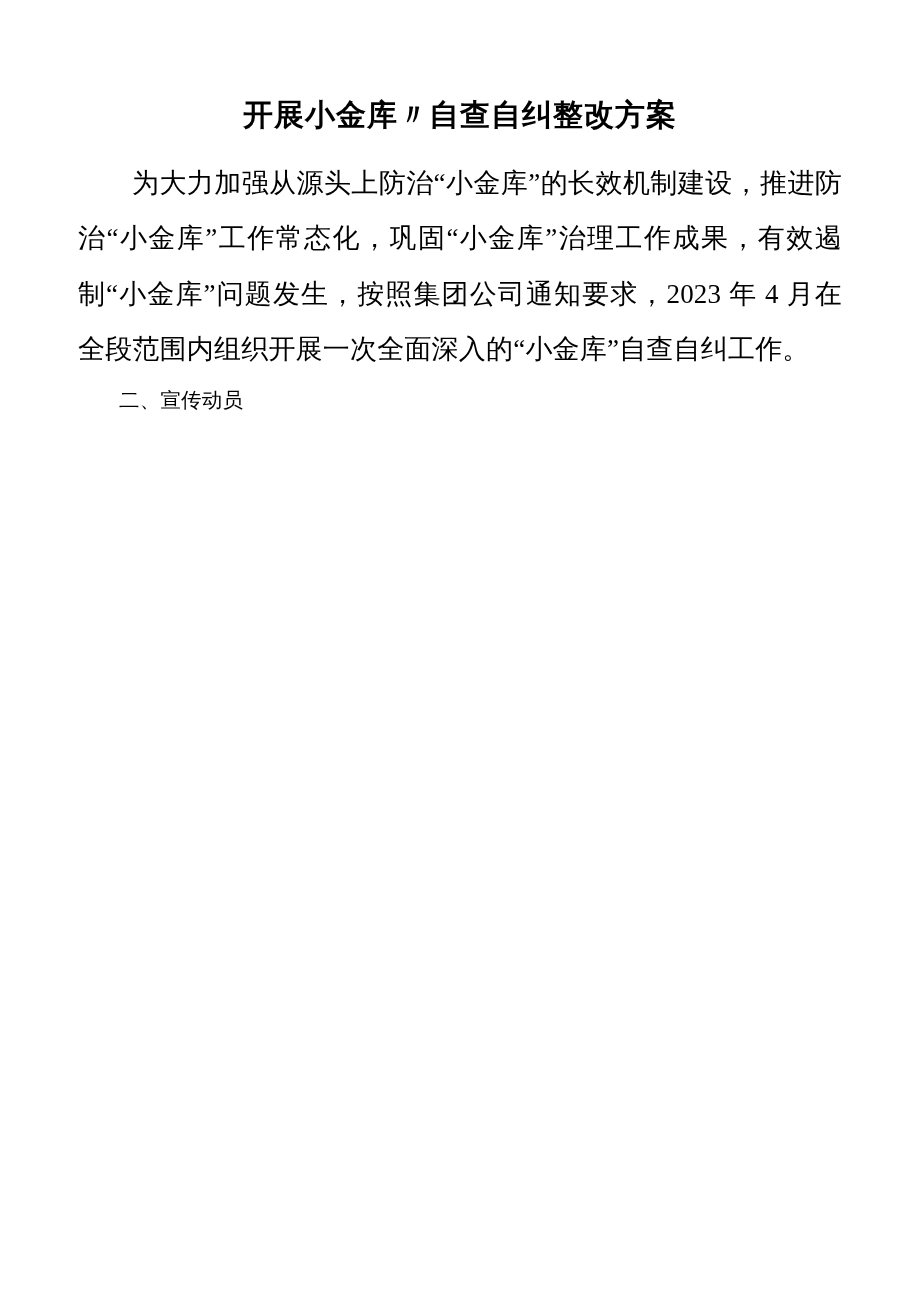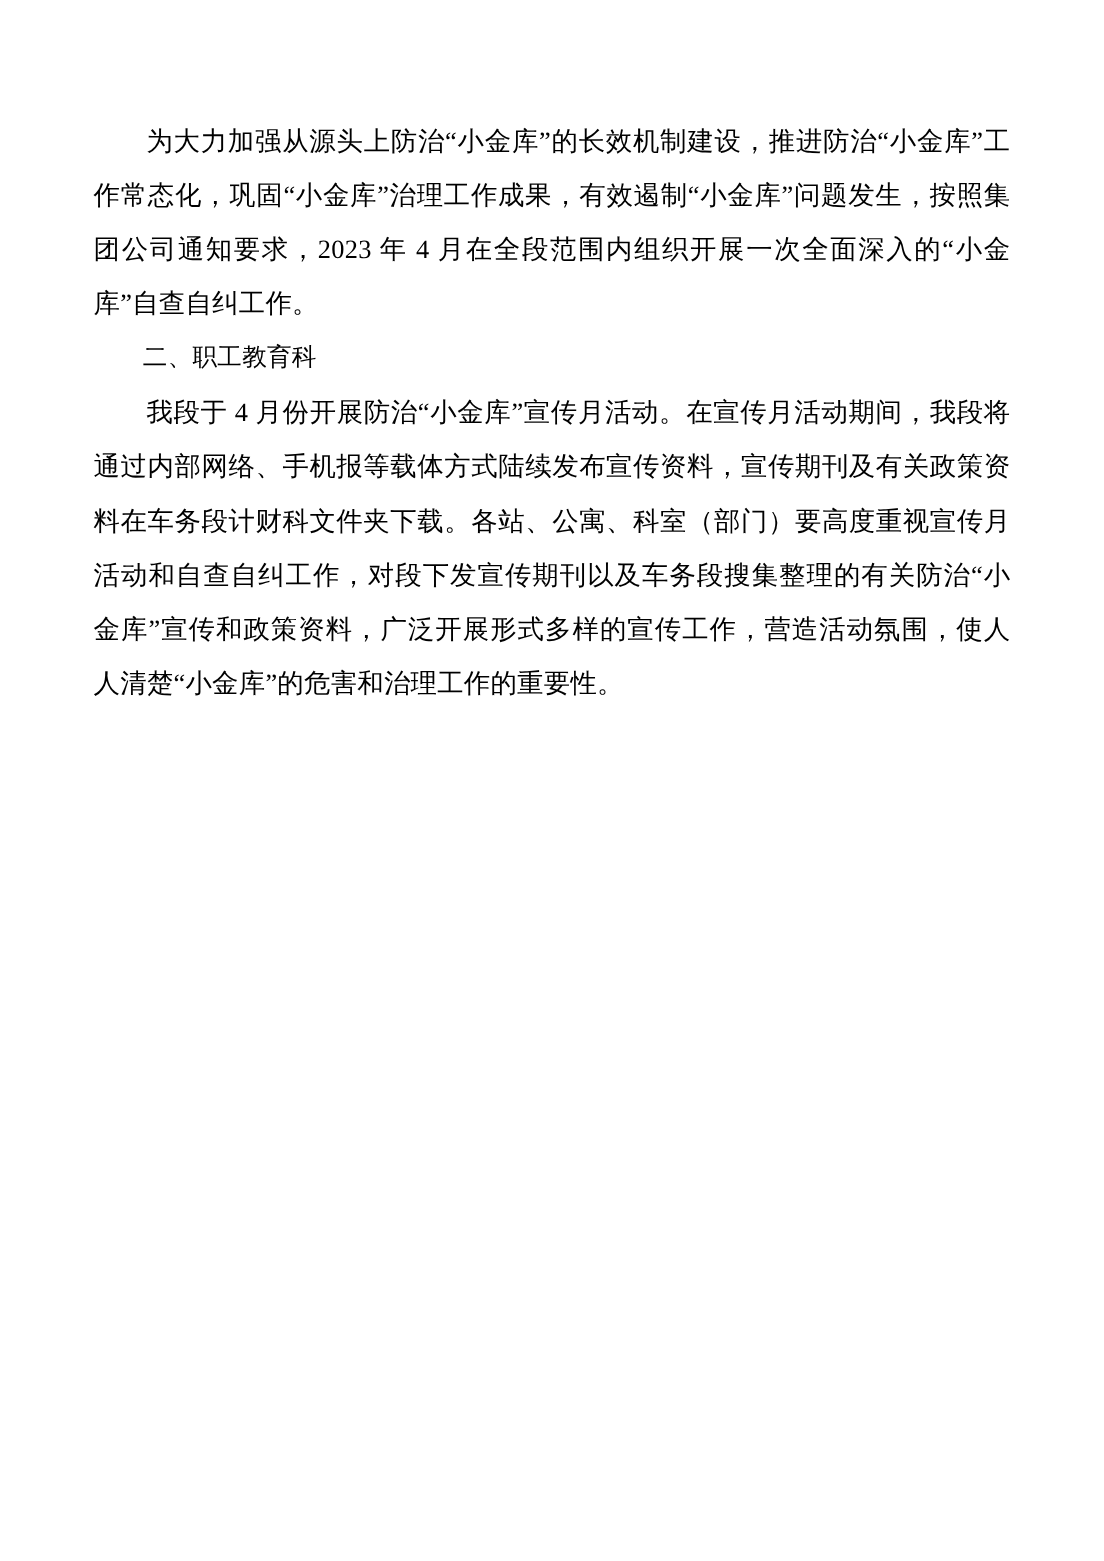--- a/index.html
+++ b/index.html
@@ -31,45 +31,45 @@
     line-height: 1.3;
   }
   .subtitle {
     font-size: 19px;
     line-height: 1.6;
     margin: 0 0 14px 0;
     padding-left: 50px;
     letter-spacing: 0.5px;
   }
   p.body-par {
-    font-size: 22px;
+    font-size: 27px;
     line-height: 2.05;
     margin: 0 0 2px 0;
     text-align: justify;
     text-justify: inter-ideograph;
     text-indent: 2em;
     letter-spacing: 0.2px;
   }
   p.heading-par {
     font-size: 20.5px;
     line-height: 2.05;
     margin: 0 0 2px 0;
     text-indent: 2em;
     letter-spacing: 0.2px;
   }
 </style>
 </head>
 <body>
 
 <div class="page">
 
+  <h1 class="doc-title">开展小金库〃自查自纠整改方案</h1>
 
 
   <p class="body-par">为大力加强从源头上防治“小金库”的长效机制建设，推进防治“小金库”工作常态化，巩固“小金库”治理工作成果，有效遏制“小金库”问题发生，按照集团公司通知要求，2023 年 4 月在全段范围内组织开展一次全面深入的“小金库”自查自纠工作。</p>
 
 
 
-  <p class="heading-par">二、职工教育科</p>
+  <p class="heading-par">二、宣传动员</p>
 
-  <p class="body-par">我段于 4 月份开展防治“小金库”宣传月活动。在宣传月活动期间，我段将通过内部网络、手机报等载体方式陆续发布宣传资料，宣传期刊及有关政策资料在车务段计财科文件夹下载。各站、公寓、科室（部门）要高度重视宣传月活动和自查自纠工作，对段下发宣传期刊以及车务段搜集整理的有关防治“小金库”宣传和政策资料，广泛开展形式多样的宣传工作，营造活动氛围，使人人清楚“小金库”的危害和治理工作的重要性。</p>
 
 
 </div>
 
 </body></html>

